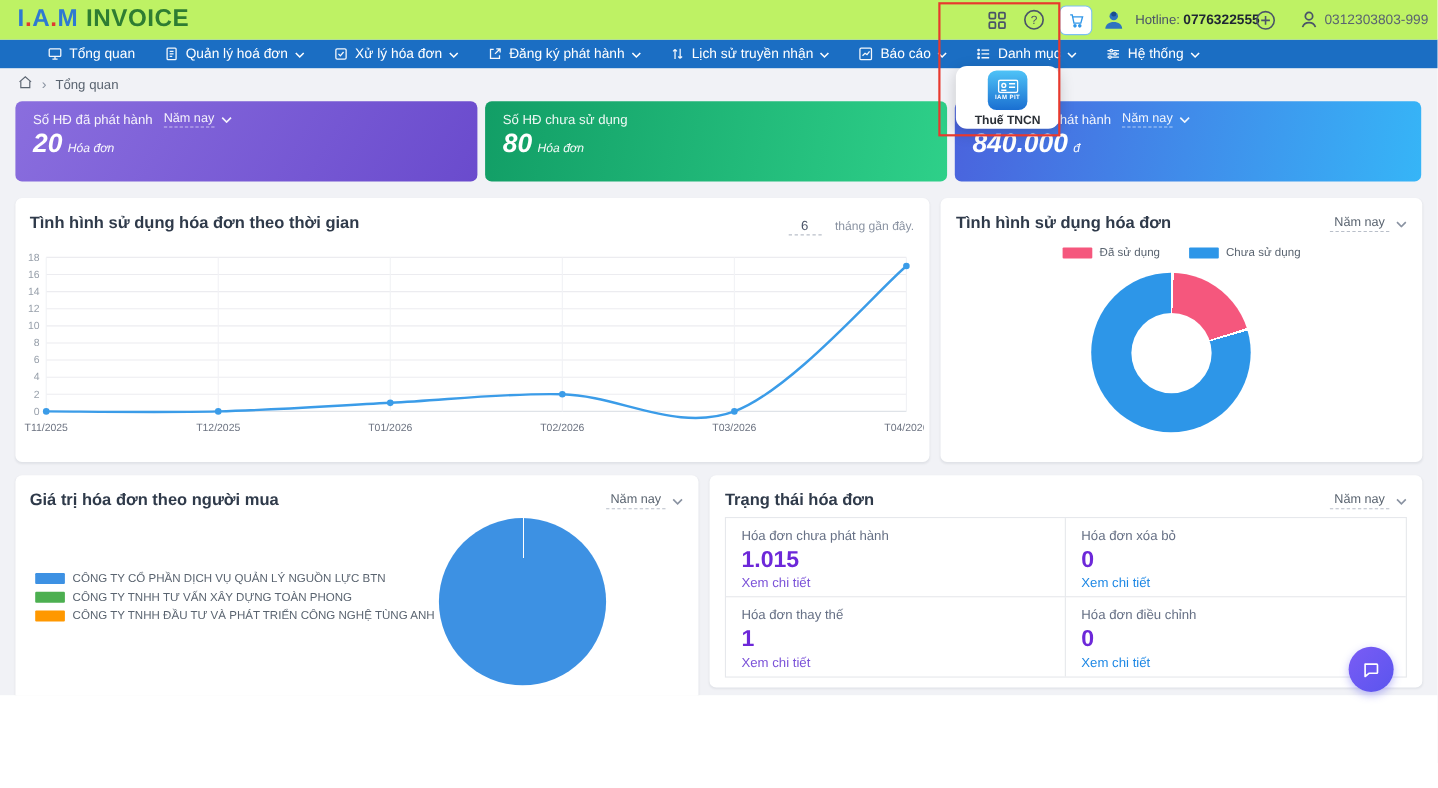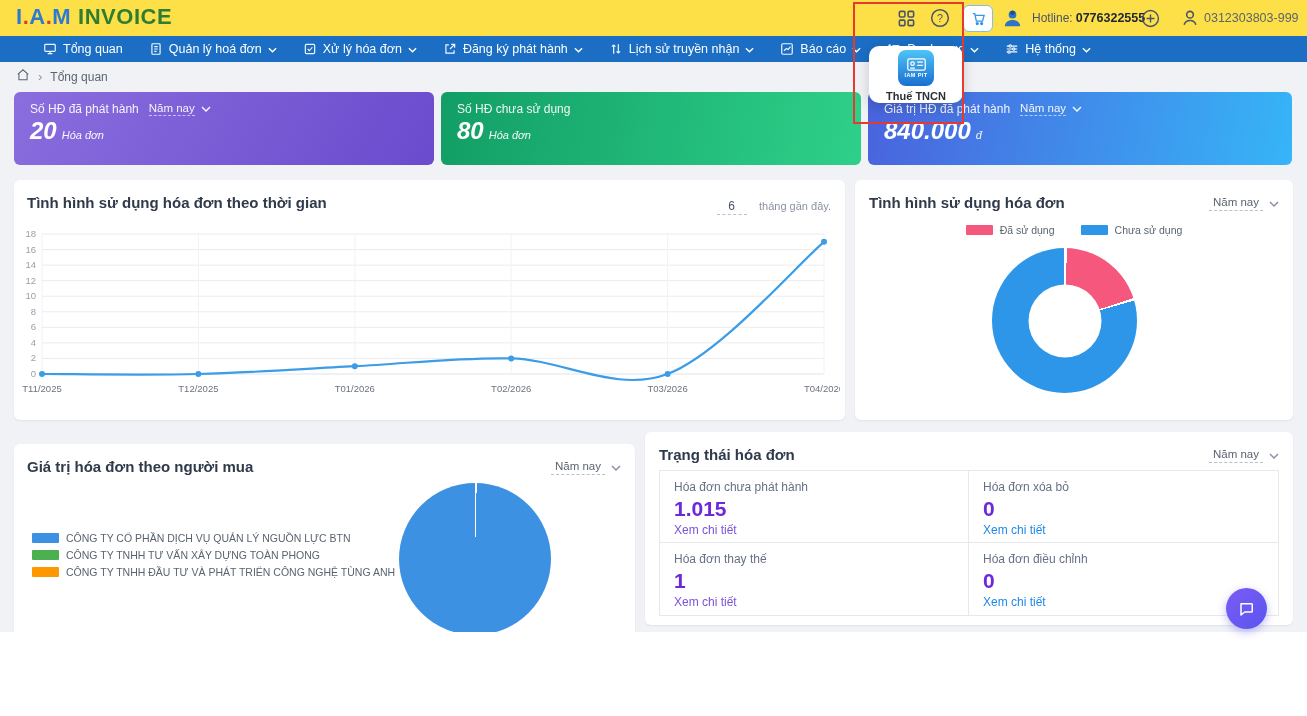--- a/index.html
+++ b/index.html
@@ -2,21 +2,21 @@
 <html><head>
 <meta charset="utf-8">
 <style>
   html,body{margin:0;padding:0;}
   body{
     width:1307px;height:716px;position:relative;overflow:hidden;
     background:#ffffff;font-family:"Liberation Sans",sans-serif;
     -webkit-font-smoothing:antialiased;
   }
   
-  .header{position:absolute;top:0;left:0;width:1307px;height:36px;background:#fde047;z-index:5;}
+  .header{position:absolute;top:0;left:0;width:1307px;height:36px;background:#bef264;z-index:5;}
   .logo{position:absolute;left:16px;top:4px;font-weight:bold;font-size:22px;letter-spacing:.5px;cursor:pointer;}
   .logo .b{color:#2e7ad1}.logo .r{color:#e03a2f}.logo .g{color:#2e7d32;margin-left:7px}
   .habs{position:absolute;display:flex;align-items:center;color:#5f6b7a;}
   .hot{font-size:12px;color:#4a5468;white-space:nowrap}
   .hot b{font-size:12.5px;color:#1f2633;margin-left:3px}
   .tax{font-size:12.5px;color:#5a6470;white-space:nowrap}
   .cart-btn{width:28px;height:25px;border:1.5px solid #7cc0f2;border-radius:6px;display:flex;align-items:center;justify-content:center;color:#2f96e8;background:#fff;}
   
   .nav{position:absolute;top:36px;left:0;width:1307px;height:26px;background:#1b6ec3;display:flex;align-items:center;padding-left:30px;box-sizing:border-box;z-index:4;}
   .nav-item{display:flex;align-items:center;gap:6px;color:#fff;font-size:12.5px;padding:0 13px;height:100%;cursor:pointer;white-space:nowrap;}
@@ -54,21 +54,21 @@
   
   .stable{position:absolute;left:14px;right:14px;top:38px;border:1px solid #e6e8ec;display:grid;grid-template-columns:1fr 1fr;background:#fff;}
   .scell{padding:9px 14px 10px 14px;border-right:1px solid #e6e8ec;border-bottom:1px solid #e6e8ec;box-sizing:border-box;height:72px;}
   .scell:nth-child(2n){border-right:none}
   .scell:nth-child(3),.scell:nth-child(4){border-bottom:none}
   .scell .slabel{font-size:12px;color:#667085;}
   .scell .sval{font-size:21px;font-weight:600;color:#6d28d9;margin-top:3px;line-height:1.1;}
   .scell .slink{font-size:12px;margin-top:3px;cursor:pointer;}
   
   .annotation{position:absolute;left:853px;top:2px;width:111px;height:122px;border:2px solid #e8392e;z-index:30;pointer-events:none;box-sizing:border-box;}
-  .popup{position:absolute;left:869px;top:46px;width:94px;height:57px;background:#fff;border-radius:10px;box-shadow:0 4px 14px rgba(0,0,0,.18);z-index:25;display:flex;flex-direction:column;align-items:center;padding-top:4px;box-sizing:border-box;cursor:pointer;}
+  .popup{position:absolute;left:869px;top:60px;width:94px;height:57px;background:#fff;border-radius:10px;box-shadow:0 4px 14px rgba(0,0,0,.18);z-index:25;display:flex;flex-direction:column;align-items:center;padding-top:4px;box-sizing:border-box;cursor:pointer;}
   .app-tile{width:36px;height:36px;border-radius:8px;background:linear-gradient(180deg,#4fc3f7,#1a6fd1);display:flex;flex-direction:column;align-items:center;justify-content:center;}
   .app-tile .tile-sub{font-size:5.5px;font-weight:bold;color:#fff;letter-spacing:.4px;margin-top:1px;}
   .popup .app-name{font-size:11px;font-weight:bold;color:#2a2f36;margin-top:4px;}
   
   .chat-fab{position:absolute;left:1226px;top:588px;width:41px;height:41px;border-radius:50%;background:linear-gradient(135deg,#7a5cf5,#5a55ee);z-index:15;display:flex;align-items:center;justify-content:center;box-shadow:0 3px 8px rgba(90,85,238,.4);cursor:pointer;}
 </style>
 </head>
 <body>
 
 <div class="header">
@@ -329,21 +329,21 @@
       <span class="litem">
           <span class="sw" id="sw-unused" style="background: rgb(45, 150, 232);"></span>
           <span>Chưa sử dụng</span>
         </span>
     </div>
     <div class="donut" id="usage-donut" style="left: 137px; top: 68px; width: 145px; height: 145px; background: conic-gradient(rgb(255, 255, 255) 0deg, rgb(255, 255, 255) 2deg, rgb(245, 87, 125) 2deg, rgb(245, 87, 125) 72deg, rgb(255, 255, 255) 72deg, rgb(255, 255, 255) 74deg, rgb(45, 150, 232) 74deg, rgb(45, 150, 232) 360deg);">
       <div class="hole" style="width:73px;height:73px"></div>
     </div>
   </div>
 
-  <div class="card" style="left:14px;top:382px;width:621px;height:232px">
+  <div class="card" style="left:14px;top:370px;width:621px;height:232px">
     <div style="position:absolute;left:13px;top:14px" class="card-title">Giá trị hóa đơn theo người mua</div>
     <div style="position:absolute;right:14px;top:16px" class="filter">
       <span class="fval">Năm nay</span>
       <svg width="10" height="6" viewBox="0 0 10 6">
           <path d="M1 1l4 4 4-4" fill="none" stroke="#8a93a2" stroke-width="1.5"></path>
         </svg>
     </div>
     <div class="legend-col" style="position:absolute;left:18px;top:88px">
       <div class="litem">
           <span class="sw" id="sw-b0" style="background: rgb(61, 145, 227);"></span>

